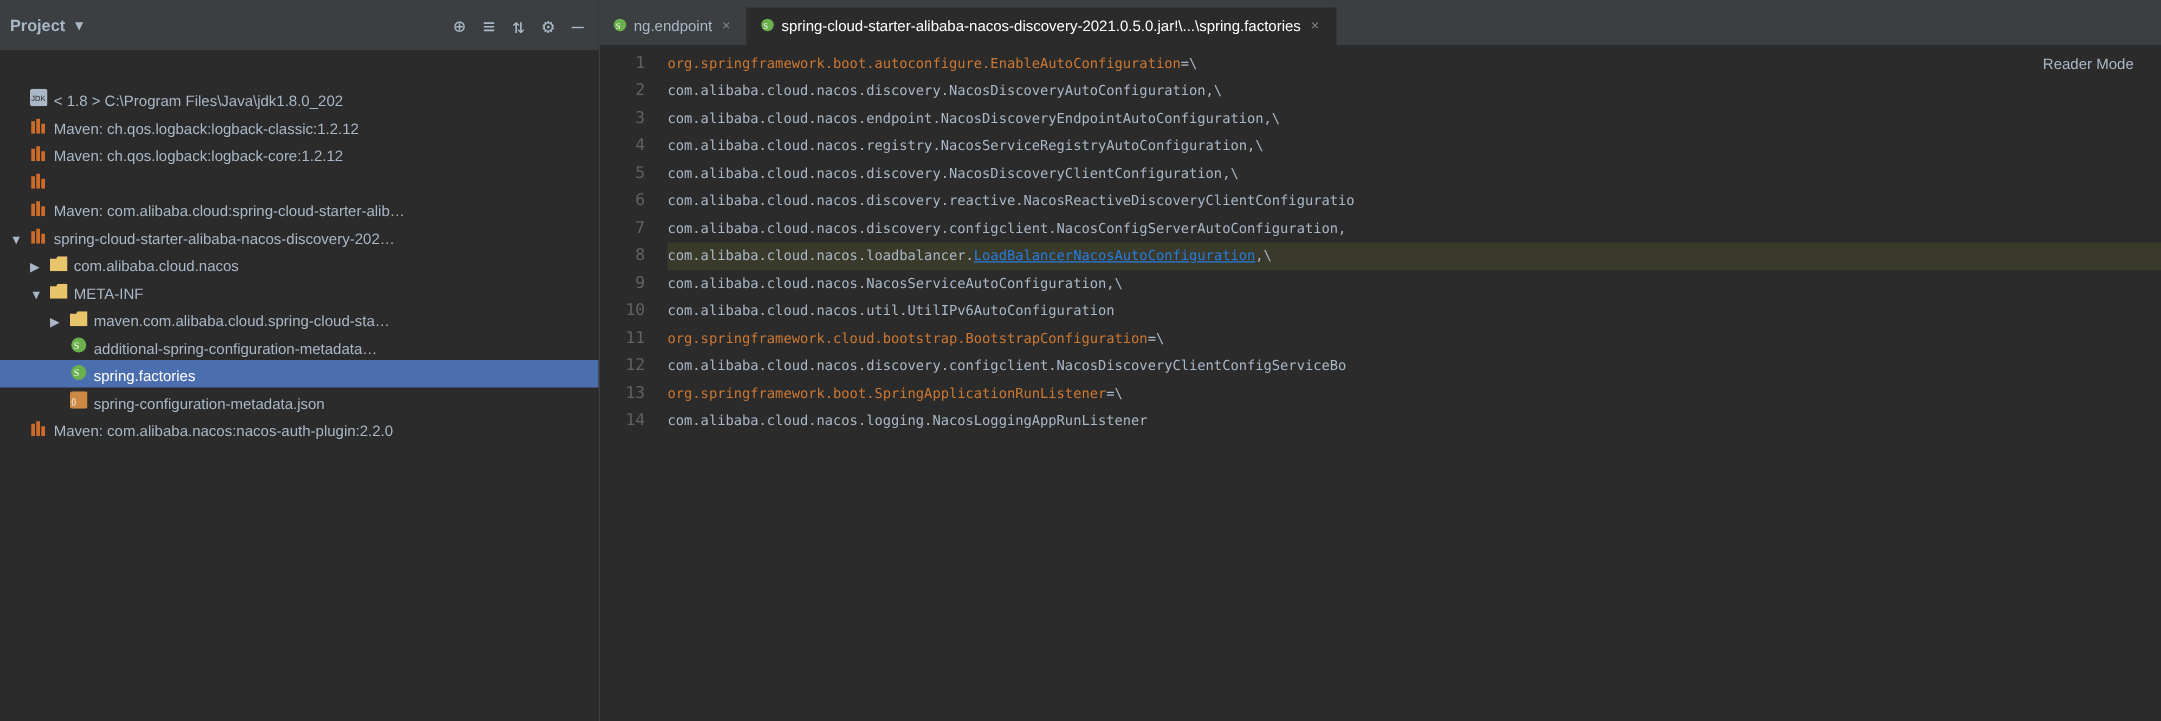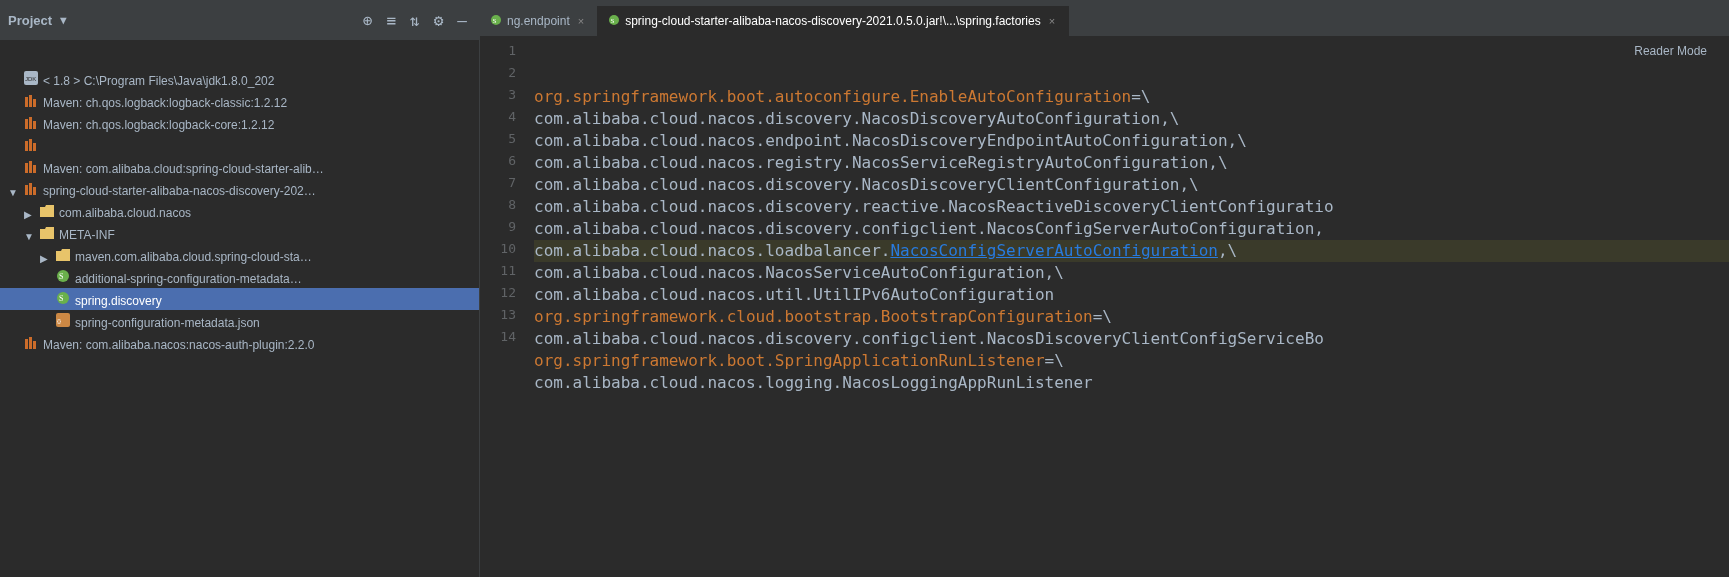--- a/index.html
+++ b/index.html
@@ -150,24 +150,23 @@
       line-height: 22px;
       font-family: 'Consolas', monospace;
       overflow: hidden;
       user-select: none;
     }
 
     #code-area {
       flex: 1;
       padding: 4px 0 4px 10px;
       overflow: auto;
-      font-size: 16px;
+      font-size: 11px;
       line-height: 22px;
       font-family: 'Consolas', monospace;
-      margin-top: 46px;
     }
 
     .code-line {
       white-space: nowrap;
       height: 22px;
       display: flex;
       align-items: center;
     }
 
     .c-orange { color: #cc7832; }
@@ -302,21 +301,21 @@
           </svg></span>
         <span>additional-spring-configuration-metadata…</span>
       </div>
       <div class="tree-item active">
         <span class="tree-indent" style="width: 36px;"></span>
         <span class="tree-arrow"></span>
         <span class="tree-icon"><svg width="14" height="14" viewBox="0 0 14 14">
             <circle cx="7" cy="7" r="6" fill="#6ab04c"></circle>
             <text x="3" y="10" font-size="8" fill="white" font-family="serif">S</text>
           </svg></span>
-        <span>spring.discovery</span>
+        <span>spring.factories</span>
       </div>
       <div class="tree-item">
         <span class="tree-indent" style="width: 36px;"></span>
         <span class="tree-arrow"></span>
         <span class="tree-icon"><svg width="14" height="14" viewBox="0 0 14 14">
             <rect width="14" height="14" rx="2" fill="#cc8844"></rect>
             <text x="1" y="10" font-size="6" fill="white" font-family="sans-serif">{}</text>
           </svg></span>
         <span>spring-configuration-metadata.json</span>
       </div>
@@ -387,21 +386,21 @@
           <span class="c-white">    com.alibaba.cloud.nacos.discovery.NacosDiscoveryClientConfiguration,\</span>
         </div>
         <div class="code-line">
           <span class="c-white">    com.alibaba.cloud.nacos.discovery.reactive.NacosReactiveDiscoveryClientConfiguratio</span>
         </div>
         <div class="code-line">
           <span class="c-white">    com.alibaba.cloud.nacos.discovery.configclient.NacosConfigServerAutoConfiguration,</span>
         </div>
         <div class="code-line line-highlight">
           <span class="c-white">    com.alibaba.cloud.nacos.loadbalancer.</span>
-          <span class="c-link">NacosConfigServerAutoConfiguration</span>
+          <span class="c-link">LoadBalancerNacosAutoConfiguration</span>
           <span class="c-white">,\</span>
         </div>
         <div class="code-line">
           <span class="c-white">    com.alibaba.cloud.nacos.NacosServiceAutoConfiguration,\</span>
         </div>
         <div class="code-line">
           <span class="c-white">    com.alibaba.cloud.nacos.util.UtilIPv6AutoConfiguration</span>
         </div>
         <div class="code-line">
           <span class="c-orange">org.springframework.cloud.bootstrap.BootstrapConfiguration</span>

